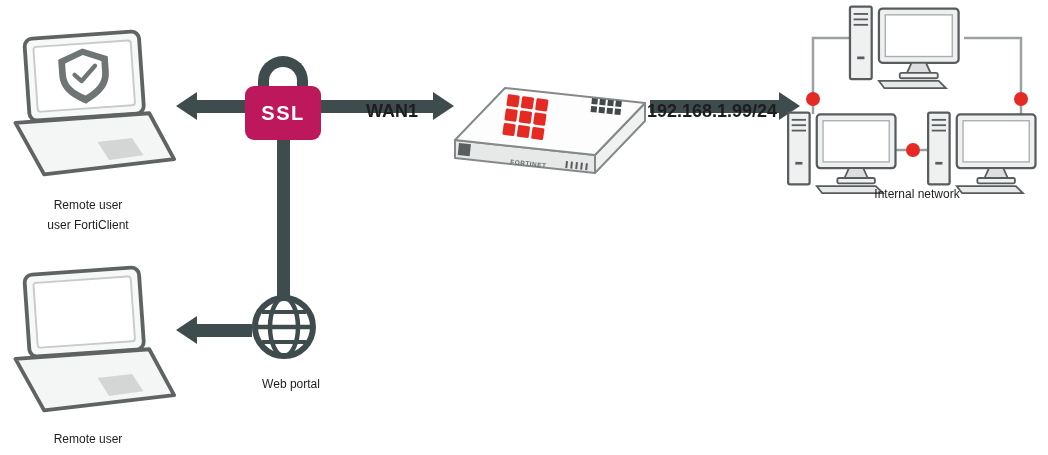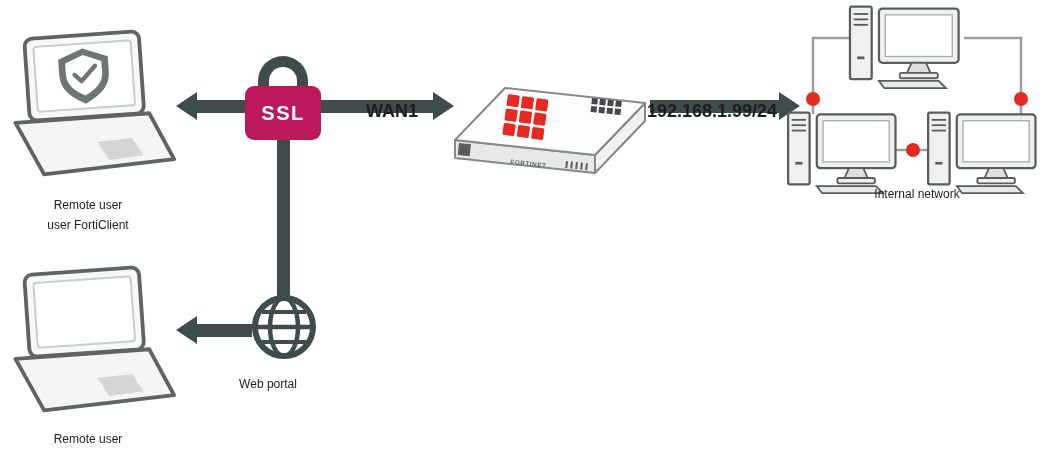--- a/index.html
+++ b/index.html
@@ -166,21 +166,21 @@
   </svg>
   <div class="node-label" style="left:837px; top:184px; width:160px;">Internal network</div>
 
   <svg class="abs" style="left:250px; top:293px;" width="68" height="68" viewBox="0 0 68 68">
     <circle cx="34" cy="34" r="29" fill="#ffffff" stroke="#3f4c4d" stroke-width="6"></circle>
     <ellipse cx="34" cy="34" rx="14" ry="29" fill="none" stroke="#3f4c4d" stroke-width="4.5"></ellipse>
     <line x1="6" y1="34" x2="62" y2="34" stroke="#3f4c4d" stroke-width="4.5"></line>
     <line x1="12" y1="19" x2="56" y2="19" stroke="#3f4c4d" stroke-width="4"></line>
     <line x1="12" y1="49" x2="56" y2="49" stroke="#3f4c4d" stroke-width="4"></line>
   </svg>
-  <div class="node-label" style="left:208px; top:374px; width:120px;">Web portal</div>
+  <div class="node-label" style="left:231px; top:374px; width:120px;">Web portal</div>
 
   <svg class="abs" style="left:4px; top:262px;" width="172" height="164" viewBox="0 0 180 165">
     <g transform="rotate(-4 85 50)">
       <rect x="24" y="6" width="120" height="86" rx="8" fill="#f7f8f8" stroke="#5f6364" stroke-width="4"></rect>
       <rect x="33" y="15" width="102" height="68" rx="3" fill="#ffffff" stroke="#c9cbcb" stroke-width="2"></rect>
     </g>
     <path d="M12 98 L152 88 L178 136 L42 152 Z" fill="#f4f5f5" stroke="#5f6364" stroke-width="4" stroke-linejoin="round"></path>
     <path d="M98 118 L134 114 L146 132 L110 137 Z" fill="#d4d6d6"></path>
   </svg>
   <div class="node-label" style="left:8px; top:429px; width:160px;">Remote user</div>

